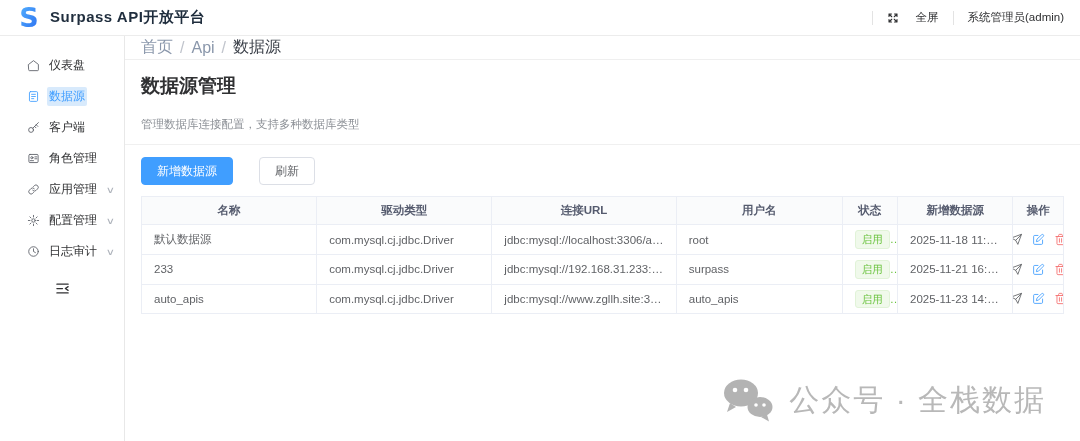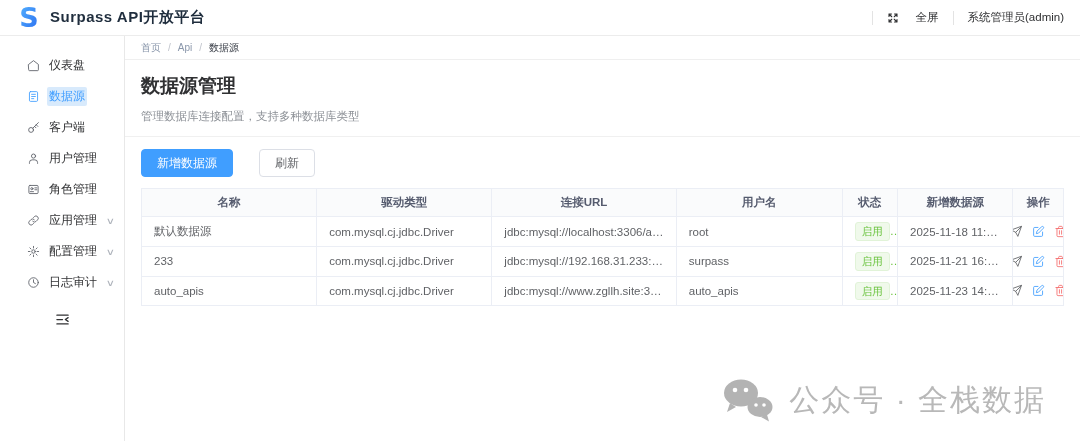--- a/index.html
+++ b/index.html
@@ -25,28 +25,28 @@
   .menu-item svg { stroke:#5a5e66; flex:0 0 auto; }
   .menu-item.active { color:#409eff; }
   .menu-item.active svg { stroke:#409eff; }
   .menu-item.active .menu-label { background:#d8eafc; border-radius:2px; padding:1px 2px; margin:-1px -2px; }
   .menu-chevron { margin-left:auto; font-size:9px; color:#aeb3bb; transform:scaleX(1.4); }
   .collapse-row { margin-top:8px; display:flex; justify-content:center; padding:6px 0; cursor:pointer; }
 
   .main { flex:1; display:flex; flex-direction:column; min-width:0; position:relative; }
 
   .breadcrumb-bar { height:24px; flex:0 0 24px; display:flex; align-items:center;
-    padding:0 16px; border-bottom:1px solid #efefef; font-size:10px; }
+    padding:0 16px; border-bottom:1px solid #efefef; font-size:16px; }
   .crumb { color:#8a97ab; }
   .crumb.last { color:#3a3f48; }
   .crumb-sep { color:#c0c4cc; margin:0 7px; }
 
   .title-block { padding:13px 16px 12px 16px; border-bottom:1px solid #f0f0f0; }
   .page-title { font-size:19px; font-weight:600; color:#303133; }
-  .page-subtitle { font-size:11.5px; color:#8c9096; margin-top:10px; }
+  .page-subtitle { font-size:11.5px; color:#8c9096; margin-top:18px; }
 
   .toolbar { padding:12px 16px 11px 16px; display:flex; gap:26px; }
   .btn { font-size:12px; border-radius:4px; padding:6px 15px; cursor:pointer; line-height:1.2;
     border:1px solid transparent; font-family:inherit; }
   .btn-primary { background:#409eff; color:#fff; border-color:#409eff; }
   .btn-plain { background:#fff; color:#606266; border-color:#dcdfe6; }
 
   table.ds-table { width:calc(100% - 32px); margin:0 16px; border-collapse:collapse;
     table-layout:fixed; font-size:11.5px; }
   .ds-table th, .ds-table td { border:1px solid #ebeef5; overflow:hidden;
@@ -125,29 +125,20 @@
             <span class="menu-label">数据源</span>
           </div>
           <div class="menu-item">
             <span style="display:inline-flex">
               <svg fill="none" stroke-width="1.6" stroke-linecap="round" stroke-linejoin="round" width="13" height="13" viewBox="0 0 24 24">
                 <circle cx="7.5" cy="16.5" r="4.5"></circle>
                 <path d="M10.7 13.3 L21 3 M17 7 l3 3 M14 10 l2.5 2.5"></path>
               </svg>
             </span>
             <span class="menu-label">客户端</span>
-          </div>
-          <div class="menu-item">
-            <span style="display:inline-flex">
-              <svg fill="none" stroke-width="1.6" stroke-linecap="round" stroke-linejoin="round" width="13" height="13" viewBox="0 0 24 24">
-                <circle cx="12" cy="7.5" r="3.8"></circle>
-                <path d="M4.5 21 v-1.5 a5 5 0 0 1 5 -5 h5 a5 5 0 0 1 5 5 V21"></path>
-              </svg>
-            </span>
-            <span class="menu-label">用户管理</span>
           </div>
           <div class="menu-item">
             <span style="display:inline-flex">
               <svg fill="none" stroke-width="1.6" stroke-linecap="round" stroke-linejoin="round" width="13" height="13" viewBox="0 0 24 24">
                 <rect x="3.5" y="4.5" width="17" height="15" rx="2"></rect>
                 <circle cx="9" cy="10.5" r="2"></circle>
                 <path d="M14.5 9 h3.5 M14.5 12.5 h3.5 M6 16 h6"></path>
               </svg>
             </span>
             <span class="menu-label">角色管理</span>

